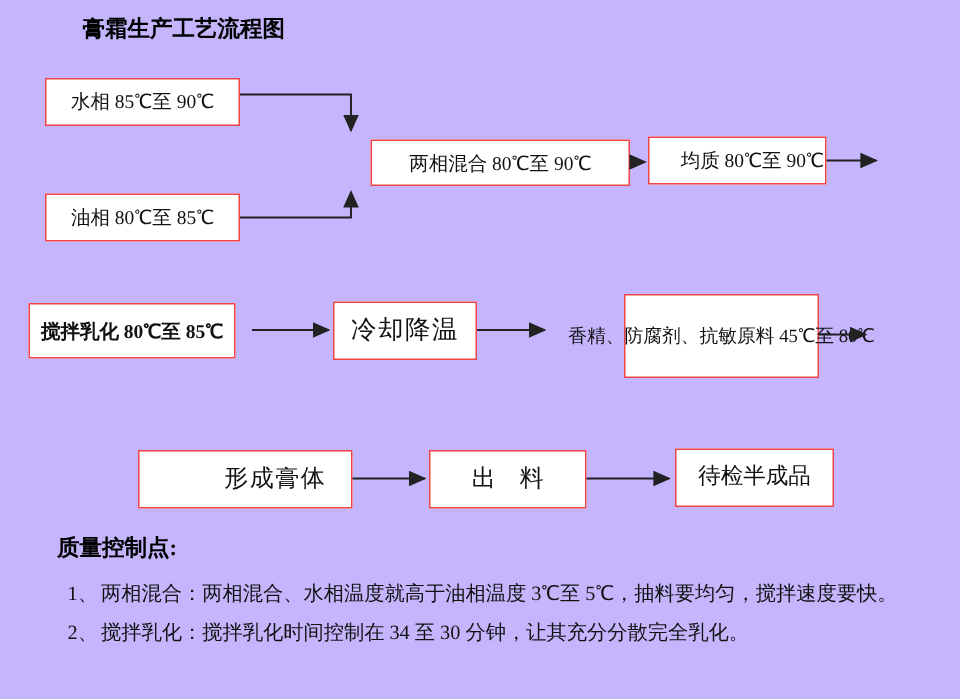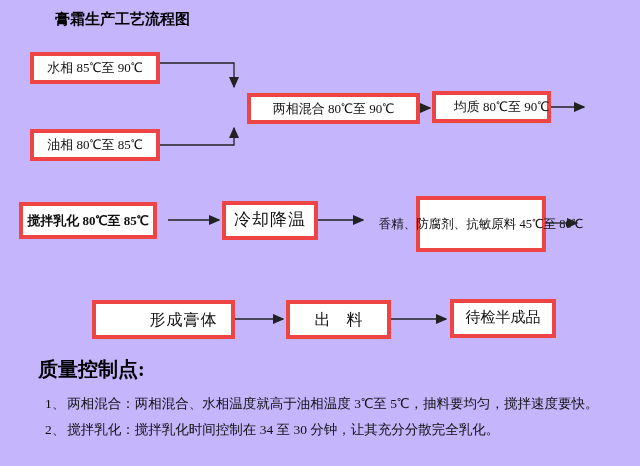--- a/index.html
+++ b/index.html
@@ -12,21 +12,21 @@
     overflow:hidden;
   }
   #doc-title {
     position:absolute; left:55px; top:10px;
     font-family:"Liberation Sans", sans-serif;
     font-weight:bold; font-size:15px; color:#000;
   }
   .box {
     position:absolute;
     box-sizing:border-box;
-    border:4px solid #ef4444;
+    border:1px solid #ef4444;
     background:#ffffff;
     display:flex; align-items:center; justify-content:center;
     text-align:left;
     font-size:13px; line-height:1.2;
     white-space:nowrap;
   }
   #box-water   { left:30px;  top:52px;  width:130px; height:32px; }
   #box-oil     { left:30px;  top:129px; width:130px; height:32px; }
   #box-mix     { left:247px; top:93px;  width:173px; height:31px; }
   #box-homog   { left:432px; top:91px;  width:119px; height:32px;padding-left:20px; }
@@ -39,21 +39,21 @@
   #box-semi    { left:450px; top:299px; width:106px; height:39px; font-size:15px;font-family:Liberation Mono, monospace; }
   #connectors {
     position:absolute; left:0; top:0; width:640px; height:466px;
     pointer-events:none;
   }
   #notes {
     position:absolute; left:38px; top:356px; width:588px;
   }
   #notes-heading {
     font-family:Liberation Serif, serif;
-    font-weight:bold; font-size:20px; color:#000;
+    font-weight:bold; font-size:15px; color:#000;
     margin:0 0 8px 0;
   }
   .note-item {
     display:flex; align-items:flex-start;
     padding-left:7px;
     font-size:13.5px; line-height:25px; color:#111;
     margin-bottom:1px;
   }
   .note-num { flex:0 0 auto; padding-right:2px; }
   .note-text { flex:1 1 auto; }

